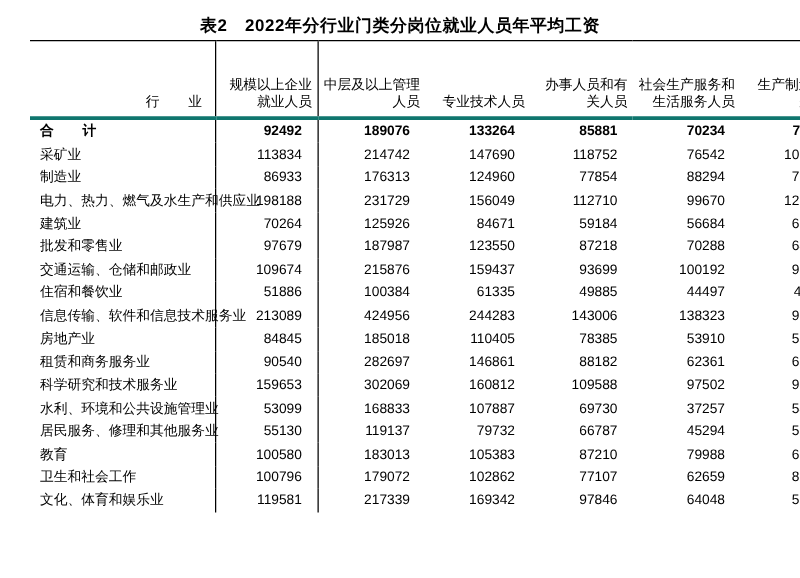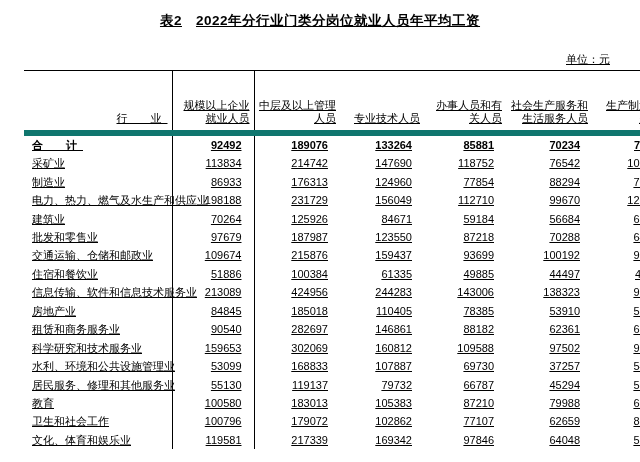--- a/index.html
+++ b/index.html
@@ -13,21 +13,20 @@
     font-family: "Liberation Sans", sans-serif;
     color: #000000;
     overflow: hidden;
   }
   .page {
     position: relative;
     width: 640px;
     height: 462px;
     box-sizing: border-box;
     padding: 0 24px;
-    text-decoration: underline;
   }
   .title {
     text-align: center;
     font-size: 13.5px;
     font-weight: bold;
     letter-spacing: 0.5px;
     padding-top: 12px;
     padding-bottom: 2px;
   }
   .title .tnum {
@@ -53,21 +52,21 @@
     line-height: 1.22;
     text-align: right;
   }
   .hdr-row {
     height: 62px;
   }
   .toprule td, .toprule th {
     border-top: 1.6px solid #000;
   }
   .midrule td, .midrule th {
-    border-top: 6px solid #0f766e;
+    border-top: 3px solid #0f766e;
   }
   .vline {
     border-left: 1px solid #000;
   }
   th.industry-hdr {
     text-align: center;
     letter-spacing: 6px;
     padding-left: 6px;
     vertical-align: middle;
   }
@@ -100,21 +99,20 @@
 </style>
 </head>
 <body>
 
 <div class="page">
 
   <div class="title">
     <span class="tnum">表2</span><span>2022年分行业门类分岗位就业人员年平均工资</span>
   </div>
 
-  <div class="unit">单位：元</div>
 
   <table class="stat">
     <colgroup>
       <col class="c-name">
       <col class="c-1">
       <col class="c-2">
       <col class="c-3">
       <col class="c-4">
       <col class="c-5">
       <col class="c-6">

